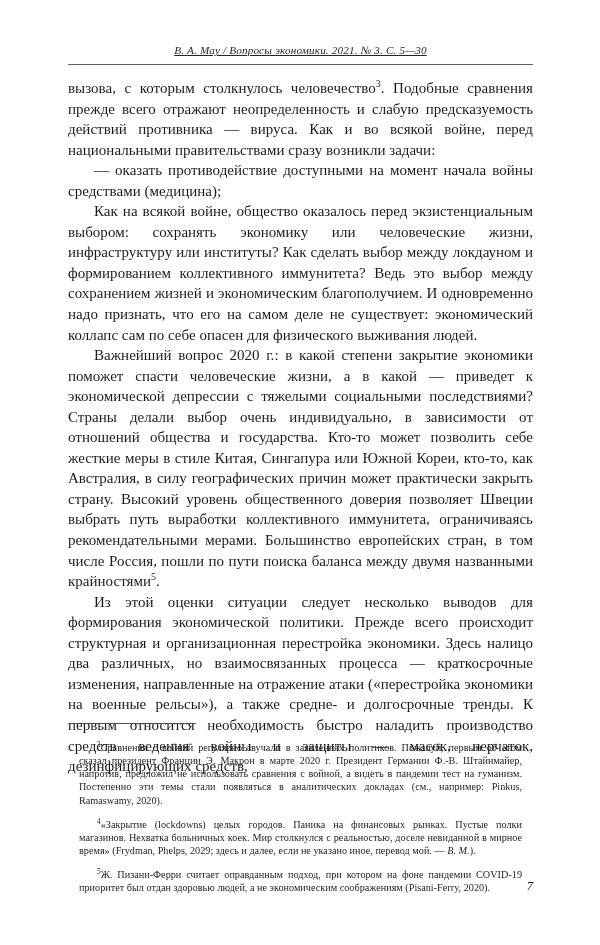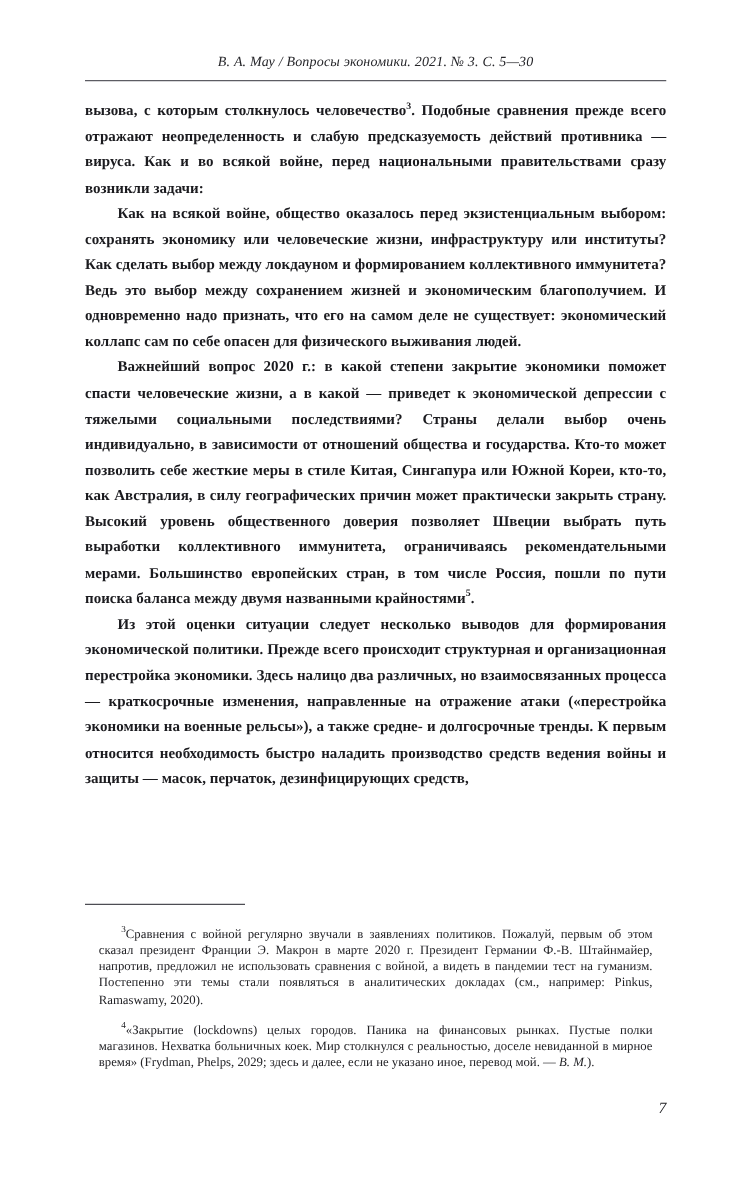--- a/index.html
+++ b/index.html
@@ -31,47 +31,47 @@
     position: absolute;
     left: 68px;
     top: 44px;
     width: 465px;
     text-align: center;
     font-style: italic;
     font-size: 11.2px;
     letter-spacing: 0.15px;
     color: #26262a;
     white-space: nowrap;
+    text-decoration: underline;
   }
   .head-rule {
     position: absolute;
     left: 68px;
     top: 64px;
     width: 465px;
     height: 1px;
     background: #5c5c63;
   }
 
   
   .body-col {
     position: absolute;
     left: 68px;
     top: 78px;
     width: 465px;
   }
   .body-col p {
     margin: 0;
-    font-size: 12px;
+    font-size: 15px;
     line-height: 20.55px;
     text-align: justify;
     text-justify: inter-word;
     hyphens: manual;
     color: #1b1b1f;
     letter-spacing: 0.02px;
-    font-weight: bold;
   }
   .body-col p.indent { text-indent: 26px; }
   .body-col p.noindent { text-indent: 0; }
   .body-col p.dash { text-indent: 26px; }
 
   sup.fn {
     font-size: 0.66em;
     vertical-align: super;
     line-height: 0;
   }
@@ -126,37 +126,39 @@
 <div class="page">
 
   <div class="running-head">В. А. Мау / Вопросы экономики. 2021. № 3. С. 5—30</div>
 
   <div class="head-rule"></div>
 
   <div class="body-col">
 
     <p class="noindent"><span>вызова, с которым столкнулось человечество</span><sup class="fn">3</sup><span>. Подобные сравнения прежде всего отражают неопределенность и слабую предсказуемость действий противника — вируса. Как и во всякой войне, перед национальными правительствами сразу возникли задачи:</span></p>
 
+    <p class="dash"><span>— оказать противодействие доступными на момент начала войны средствами (медицина);</span></p>
 
 
 
     <p class="indent"><span>Как на всякой войне, общество оказалось перед экзистенциальным выбором: сохранять экономику или человеческие жизни, инфраструктуру или институты? Как сделать выбор между локдауном и формированием коллективного иммунитета? Ведь это выбор между сохранением жизней и экономическим благополучием. И одновременно надо признать, что его на самом деле не существует: экономический коллапс сам по себе опасен для физического выживания людей.</span></p>
 
     <p class="indent"><span>Важнейший вопрос 2020 г.: в какой степени закрытие экономики поможет спасти человеческие жизни, а в какой — приведет к экономической депрессии с тяжелыми социальными последствиями? Страны делали выбор очень индивидуально, в зависимости от отношений общества и государства. Кто-то может позволить себе жесткие меры в стиле Китая, Сингапура или Южной Кореи, кто-то, как Австралия, в силу географических причин может практически закрыть страну. Высокий уровень общественного доверия позволяет Швеции выбрать путь выработки коллективного иммунитета, ограничиваясь рекомендательными мерами. Большинство европейских стран, в том числе Россия, пошли по пути поиска баланса между двумя названными крайностями</span><sup class="fn">5</sup><span>.</span></p>
 
     <p class="indent"><span>Из этой оценки ситуации следует несколько выводов для формирования экономической политики. Прежде всего происходит структурная и организационная перестройка экономики. Здесь налицо два различных, но взаимосвязанных процесса — краткосрочные изменения, направленные на отражение атаки («перестройка экономики на военные рельсы»), а также средне- и долгосрочные тренды. К первым относится необходимость быстро наладить производство средств ведения войны и защиты — масок, перчаток, дезинфицирующих средств,</span></p>
 
   </div>
 
   <div class="fn-rule"></div>
 
   <div class="footnotes">
 
     <p><sup class="marker">3</sup><span>Сравнения с войной регулярно звучали в заявлениях политиков. Пожалуй, первым об этом сказал президент Франции Э. Макрон в марте 2020 г. Президент Германии Ф.-В. Штайнмайер, напротив, предложил не использовать сравнения с войной, а видеть в пандемии тест на гуманизм. Постепенно эти темы стали появляться в аналитических докладах (см., например: Pinkus, Ramaswamy, 2020).</span></p>
 
     <p><sup class="marker">4</sup><span>«Закрытие (lockdowns) целых городов. Паника на финансовых рынках. Пустые полки магазинов. Нехватка больничных коек. Мир столкнулся с реальностью, доселе невиданной в мирное время» (Frydman, Phelps, 2029; здесь и далее, если не указано иное, перевод мой. — </span><i>В. М.</i><span>).</span></p>
 
+    <p><sup class="marker">5</sup><span>Ж. Пизани-Ферри считает оправданным подход, при котором на фоне пандемии COVID-19 приоритет был отдан здоровью людей, а не экономическим соображениям (Pisani-Ferry, 2020).</span></p>
 
   </div>
 
   <div class="folio">7</div>
 
 </div>
 
 </body></html>

